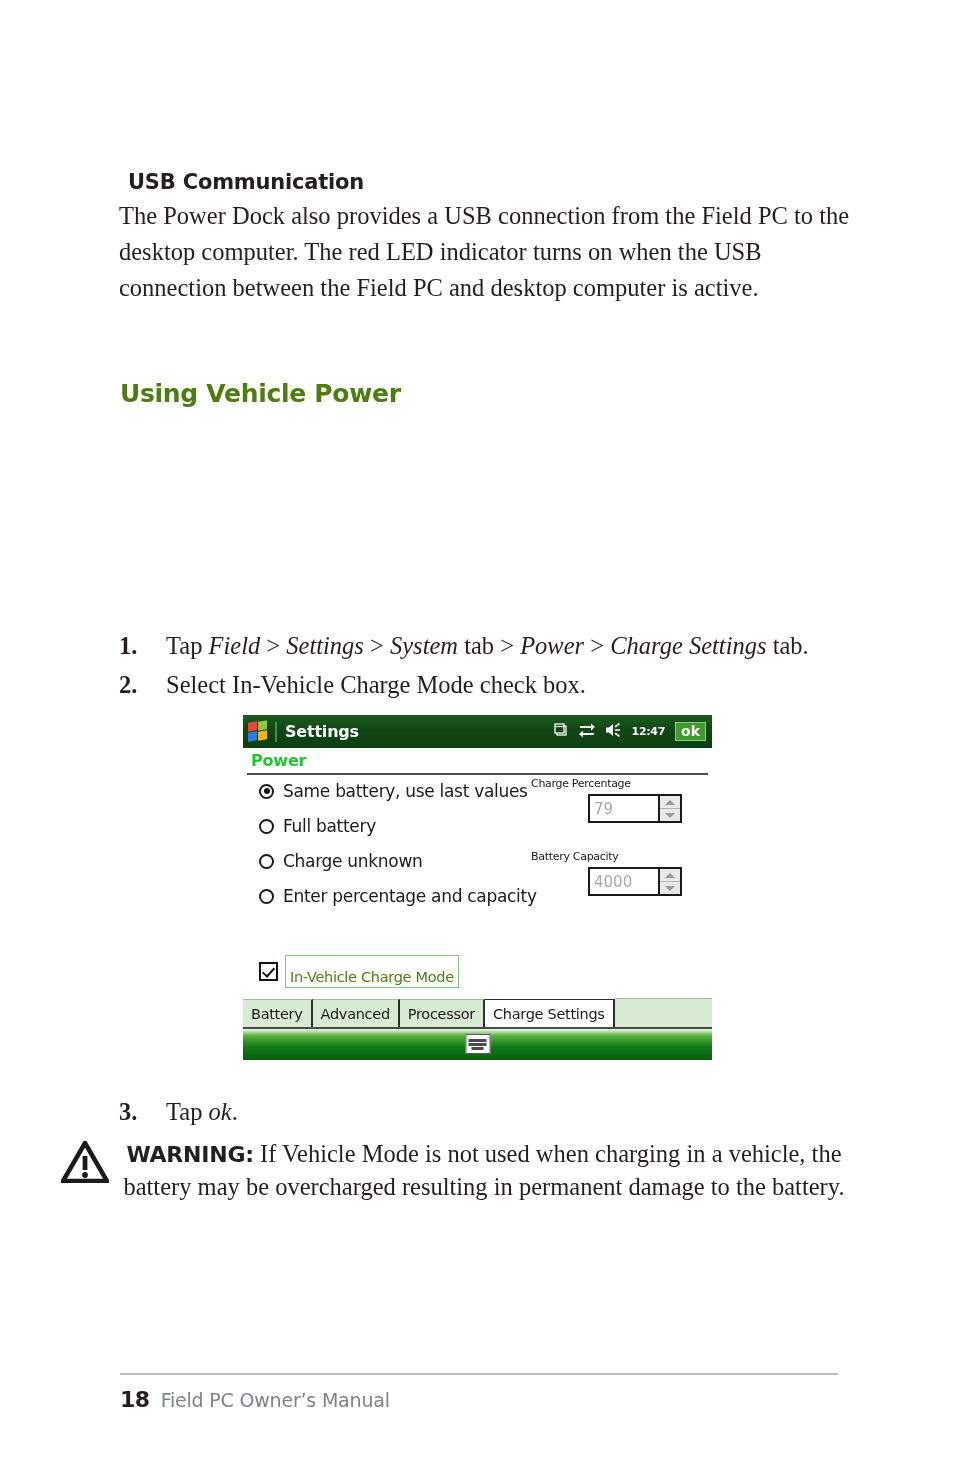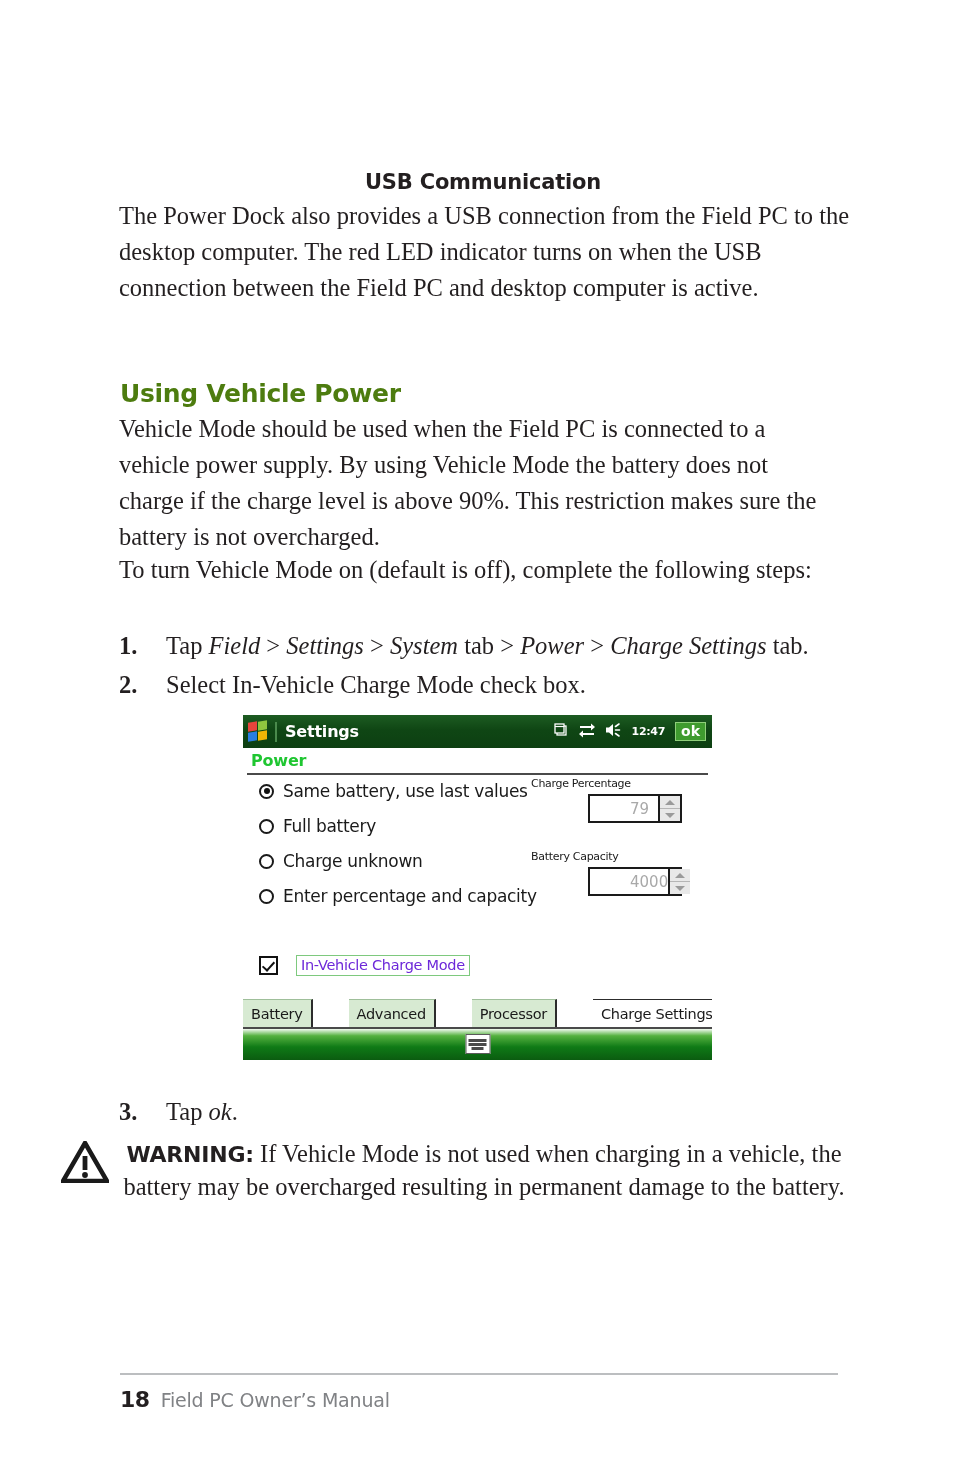--- a/index.html
+++ b/index.html
@@ -38,21 +38,21 @@
     letter-spacing: -0.3px;
     color: #4d7c0f;
   }
   .body-text {
     font-family: "Liberation Serif", serif;
     font-size: 24.5px;
     line-height: 36px;
     color: #231f20;
   }
 
-  #usb-heading      { position:absolute; left:103px; top:170px;  width:760px;text-align:center; }
+  #usb-heading      { position:absolute; left:128px; top:170px;  width:760px; }
   #usb-paragraph    { position:absolute; left:119px; top:198px;  width:740px; }
 
   #vehicle-heading  { position:absolute; left:120px; top:379px;  width:760px; }
   #vehicle-paragraph{ position:absolute; left:119px; top:411px;  width:710px; }
 
   #turn-on-paragraph{ position:absolute; left:119px; top:552px;  width:740px; }
 
   
   .step {
     position: absolute;
@@ -274,21 +274,20 @@
   }
   .spinner {
     margin-top: 4px;
     margin-left: 57px;
     width: 94px;
     height: 29px;
     border: 2px solid #1a1a1a;
     background: #ffffff;
     display: flex;
     box-sizing: border-box;
-    padding-left: 36px;
   }
   .spinner-value {
     flex: 1 1 auto;
     font-size: 15px;
     color: #a9a9a9;
     padding-left: 4px;
     display: flex;
     align-items: center;
   }
   .spinner-arrows {
@@ -338,41 +337,40 @@
   #checkbox-mark::after {
     content: "";
     position: absolute;
     left: 4px; top: 1px;
     width: 5px; height: 10px;
     border: solid #111111;
     border-width: 0 2.6px 2.6px 0;
     transform: rotate(42deg);
   }
   #checkbox-label {
-    margin-left: 18px;
+    margin-left: 7px;
     font-size: 14.5px;
-    color: #6d28d9;
+    color: #4d7c0f;
     letter-spacing: -0.3px;
     white-space: nowrap;
     border: 1px solid #7ec97e;
-    padding: 1px 4px 2px 4px;
+    padding: 13px 4px 2px 4px;
   }
 
   
   #tab-strip {
     position: absolute;
     left: 0;
     top: 284px;
     width: 469px;
     height: 30px;
     display: flex;
     align-items: flex-end;
     border-bottom: 2px solid #4a4a4a;
     box-sizing: border-box;
-    gap: 36px;
   }
   .tab {
     height: 28px;
     display: flex;
     align-items: center;
     padding: 0 8px;
     font-size: 14.5px;
     letter-spacing: -0.3px;
     color: #1a1a1a;
     background: #d7ead2;
@@ -427,23 +425,21 @@
 </style>
 </head>
 <body>
 
 <div class="page">
 
   <div class="h3" id="usb-heading">USB Communication</div>
   <div class="body-text" id="usb-paragraph">The Power Dock also provides a USB connection from the Field PC to the desktop computer. The red LED indicator turns on when the USB connection between the Field PC and desktop computer is active.</div>
 
   <div class="h2" id="vehicle-heading">Using Vehicle Power</div>
-  <div class="body-text" id="vehicle-paragraph">Vehicle Mode should be used when the Field PC is connected to a vehicle power supply. By using Vehicle Mode the battery does not charge if the charge level is above 90%. This restriction makes sure the battery is not overcharged.</div>
-
-  <div class="body-text" id="turn-on-paragraph">To turn Vehicle Mode on (default is off), complete the following steps:</div>
+
 
   <div class="step" id="step-1">
     <span class="num">1.</span>
     <span class="txt"><span>Tap </span><em>Field</em><span> &gt; </span><em>Settings</em><span> &gt; </span><em>System</em><span> tab &gt; </span><em>Power</em><span> &gt; </span><em>Charge Settings</em><span> tab.</span></span>
   </div>
 
   <div class="step" id="step-2">
     <span class="num">2.</span>
     <span class="txt">Select In-Vehicle Charge Mode check box.</span>
   </div>

